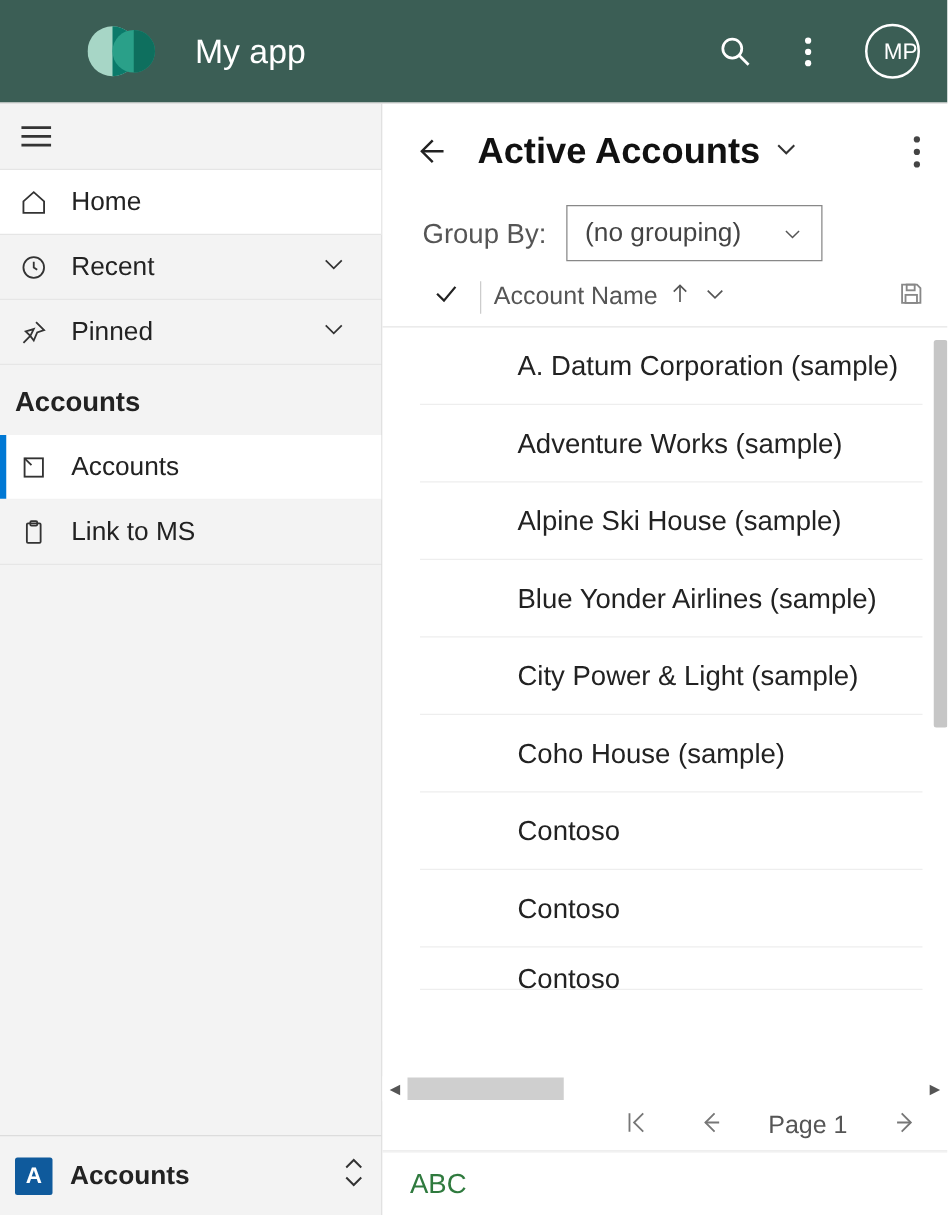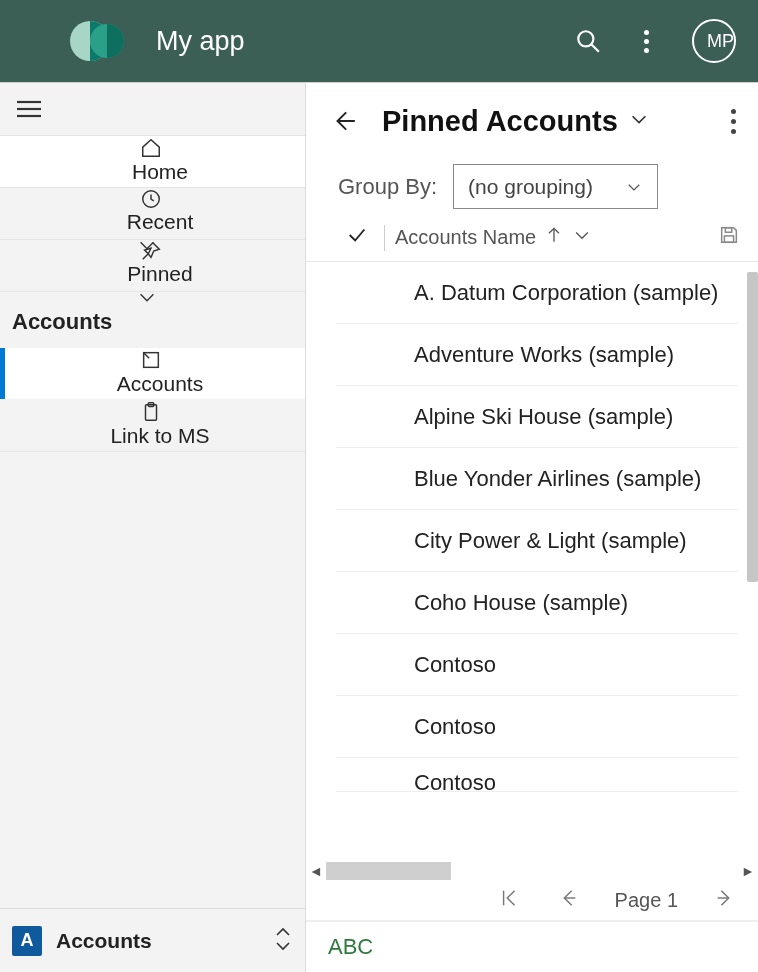--- a/index.html
+++ b/index.html
@@ -59,21 +59,20 @@
   .hamburger svg { width: 24px; height: 18px; }
   .nav-item {
     height: 52px;
     display: flex; align-items: center;
     padding-left: 15px;
     font-size: 21px;
     color: #222;
     cursor: pointer;
     border-bottom: 1px solid rgba(0,0,0,0.05);
     position: relative;
-    flex-direction: column;
   }
   .nav-item.home { background: #fff; border-bottom: 1px solid #e5e5e5; }
   .nav-item .icon { width: 24px; height: 24px; margin-right: 18px; display: flex; align-items: center; justify-content: center; stroke: #333; }
   .nav-item .lbl { flex: 1; }
   .nav-item .chev { margin-right: 27px; }
   .nav-item .chev svg { width: 22px; height: 22px; stroke: #333; fill: none; stroke-width: 1.5; }
   .nav-heading {
     padding: 17px 0 13px 12px;
     font-size: 22px; font-weight: 700; color: #222;
   }
@@ -298,21 +297,21 @@
 
   <div class="main">
 
     <div class="main-head">
       <div class="back-btn">
         <svg viewBox="0 0 24 24">
             <path d="M14 4 L6 12 L14 20"></path>
             <line x1="6" y1="12" x2="22" y2="12"></line>
           </svg>
       </div>
-      <div class="view-title">Pinned Accounts</div>
+      <div class="view-title">Active Accounts</div>
       <div class="view-chev">
         <svg viewBox="0 0 24 24">
             <path d="M5 9 L12 16 L19 9"></path>
           </svg>
       </div>
       <div class="mh-spacer"></div>
       <div class="mh-more">
         <span class="dot"></span>
           <span class="dot"></span>
           <span class="dot"></span>
@@ -329,21 +328,21 @@
       </div>
     </div>
 
     <div class="col-head">
       <span class="check">
         <svg viewBox="0 0 24 24">
             <path d="M4 12 L10 18 L20 6"></path>
           </svg>
       </span>
       <span class="divider"></span>
-      <span>Accounts Name</span>
+      <span>Account Name</span>
       <span class="arrow-up">
         <svg viewBox="0 0 24 24">
             <path d="M12 20 V4"></path>
             <path d="M6 10 L12 4 L18 10"></path>
           </svg>
       </span>
       <span class="col-chev">
         <svg viewBox="0 0 24 24">
             <path d="M5 9 L12 16 L19 9"></path>
           </svg>

